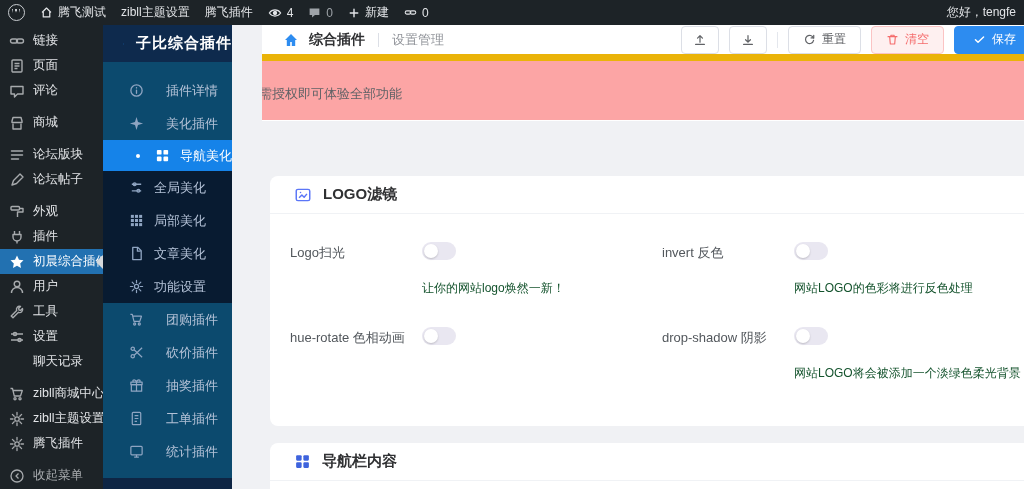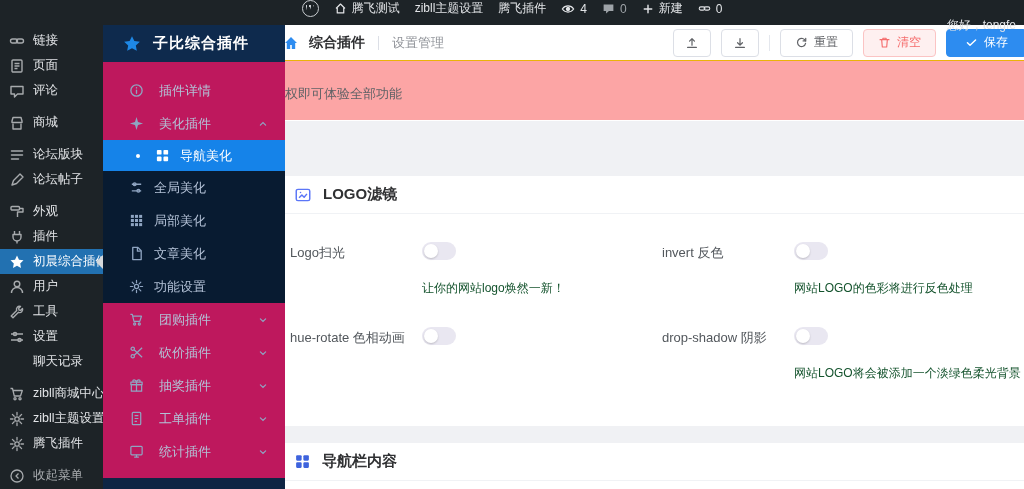--- a/index.html
+++ b/index.html
@@ -3,21 +3,21 @@
 <meta charset="utf-8">
 <style>
   * { margin:0; padding:0; box-sizing:border-box; }
   html,body { width:1024px; height:489px; overflow:hidden; }
   body { font-family:"Liberation Sans","DejaVu Sans",sans-serif; background:#f0f1f4; }
   .screen { position:relative; width:1024px; height:489px; overflow:hidden; }
   svg { display:block; }
 
   
   .adminbar { position:absolute; top:0; left:0; right:0; height:25px; background:#1d2327;
-    display:flex; align-items:center; color:#e2e4e7; font-size:12px; padding:0 8px; z-index:50;flex-direction:column; }
+    display:flex; align-items:center; color:#e2e4e7; font-size:12px; padding:0 8px; z-index:50; }
   .ab-left { display:flex; align-items:center; gap:15px; }
   .ab-item { display:flex; align-items:center; gap:5px; color:#e2e4e7; cursor:pointer; white-space:nowrap; }
   .ab-item .cnt-dim { color:#9ea3a8; }
   .ab-right { margin-left:auto; display:flex; align-items:center; }
   .wp-logo { width:17px; height:17px; border-radius:50%; border:1.4px solid #c9cdd1; position:relative; }
   .wp-logo::before { content:""; position:absolute; left:3px; top:4px; width:8px; height:7px;
     background:linear-gradient(90deg,#c9cdd1 18%,transparent 18%,transparent 42%,#c9cdd1 42%,#c9cdd1 58%,transparent 58%,transparent 82%,#c9cdd1 82%);
     clip-path:polygon(0 0,100% 0,78% 100%,55% 30%,45% 30%,22% 100%); }
 
   
@@ -27,40 +27,40 @@
   .wpitem .ic { width:16px; height:16px; flex:none; color:#a7aaad; }
   .wpitem.gap { margin-top:7px; }
   .wpitem.selected { background:#2271b1; color:#fff; }
   .wpitem.selected .ic { color:#fff; }
   .wpitem.selected::after { content:""; position:absolute; right:0; top:50%; margin-top:-7px;
     border:7px solid transparent; border-right-color:#d6d9dc; }
   .wpitem.dim { color:#a7aaad; }
   .wpitem .noicon { width:16px; flex:none; }
 
   
-  .pside { position:absolute; top:25px; left:103px; width:182px; bottom:0; background:#be185d; z-index:41;text-align:right; }
+  .pside { position:absolute; top:25px; left:103px; width:129px; bottom:0; background:#0c4a6e; z-index:41;text-align:right; }
   .pheader { height:37px; background:#0e2a4d; display:flex; align-items:center; gap:12px; padding-left:20px; }
   .pheader .ic { color:#1e88e5; }
   .ptitle { color:#fff; font-size:15px; font-weight:bold; letter-spacing:1px; white-space:nowrap; }
   .pitems { padding-top:12px; }
-  .pitem { display:flex; align-items:center; height:33px; padding:0 16px 0 26px; gap:15px;
+  .pitem { display:flex; align-items:center; height:33px; padding:0 16px 0 26px; gap:22px;
     color:#b3c1d6; font-size:13px; white-space:nowrap; cursor:pointer; }
   .pitem .ic { width:15px; height:15px; flex:none; color:#8fa5c2; }
   .pitem .chev { margin-left:auto; color:#8fa5c2; }
   .subpanel { background:#081b31; }
   .pitem.sub { gap:10px; }
   .pitem.sel { background:#1583e9; color:#fff; height:31px; padding-left:33px; gap:10px; }
   .pitem.sel .ic { color:#fff; }
   .seldot { width:4px; height:4px; border-radius:50%; background:#fff; flex:none; margin-right:5px; }
   .pfooter { position:absolute; bottom:0; left:0; right:0; height:11px; background:#0e2544; }
 
   
   .main { position:absolute; top:25px; left:262px; right:0; bottom:0; background:#fff; overflow:hidden; }
-  .ctoolbar { height:36px; background:#fff; border-bottom:1px solid #eab308;
-    display:flex; align-items:center; padding:0 11px 0 21px; }
+  .ctoolbar { height:36px; background:#fff; border-bottom:7px solid #eab308;
+    display:flex; align-items:center; padding:0 3px 0 21px; }
   .tb-home { color:#2d8cf0; }
   .tb-title { font-size:14px; font-weight:bold; color:#303133; margin-left:10px; white-space:nowrap; }
   .tb-sep { width:1px; height:14px; background:#dcdfe6; margin:0 13px; }
   .tb-sub { font-size:13px; color:#909399; white-space:nowrap; }
   .tb-right { margin-left:auto; display:flex; align-items:center; gap:10px; }
   .btn { display:flex; align-items:center; justify-content:center; gap:6px; height:28px;
     border:1px solid #dcdfe6; border-radius:4px; background:#fff; font-size:12px; color:#606266;
     cursor:pointer; white-space:nowrap; }
   .btn-ico { width:38px; }
   .btn-txt { padding:0 14px; }

